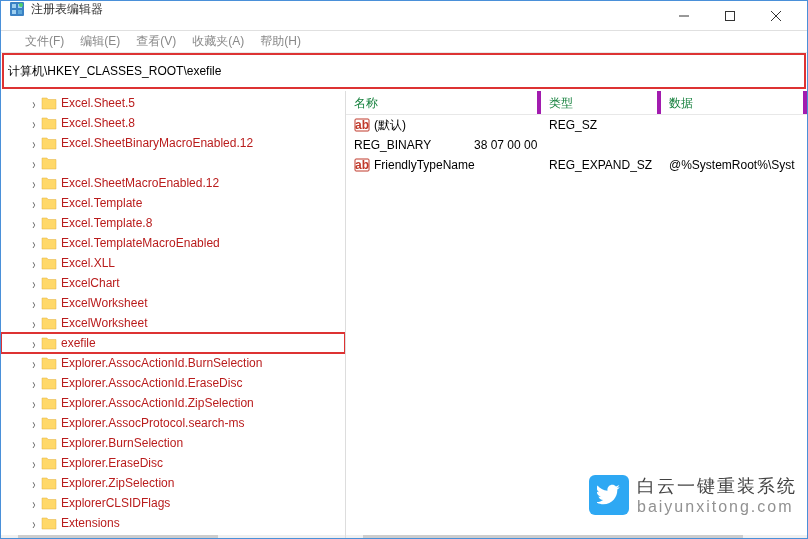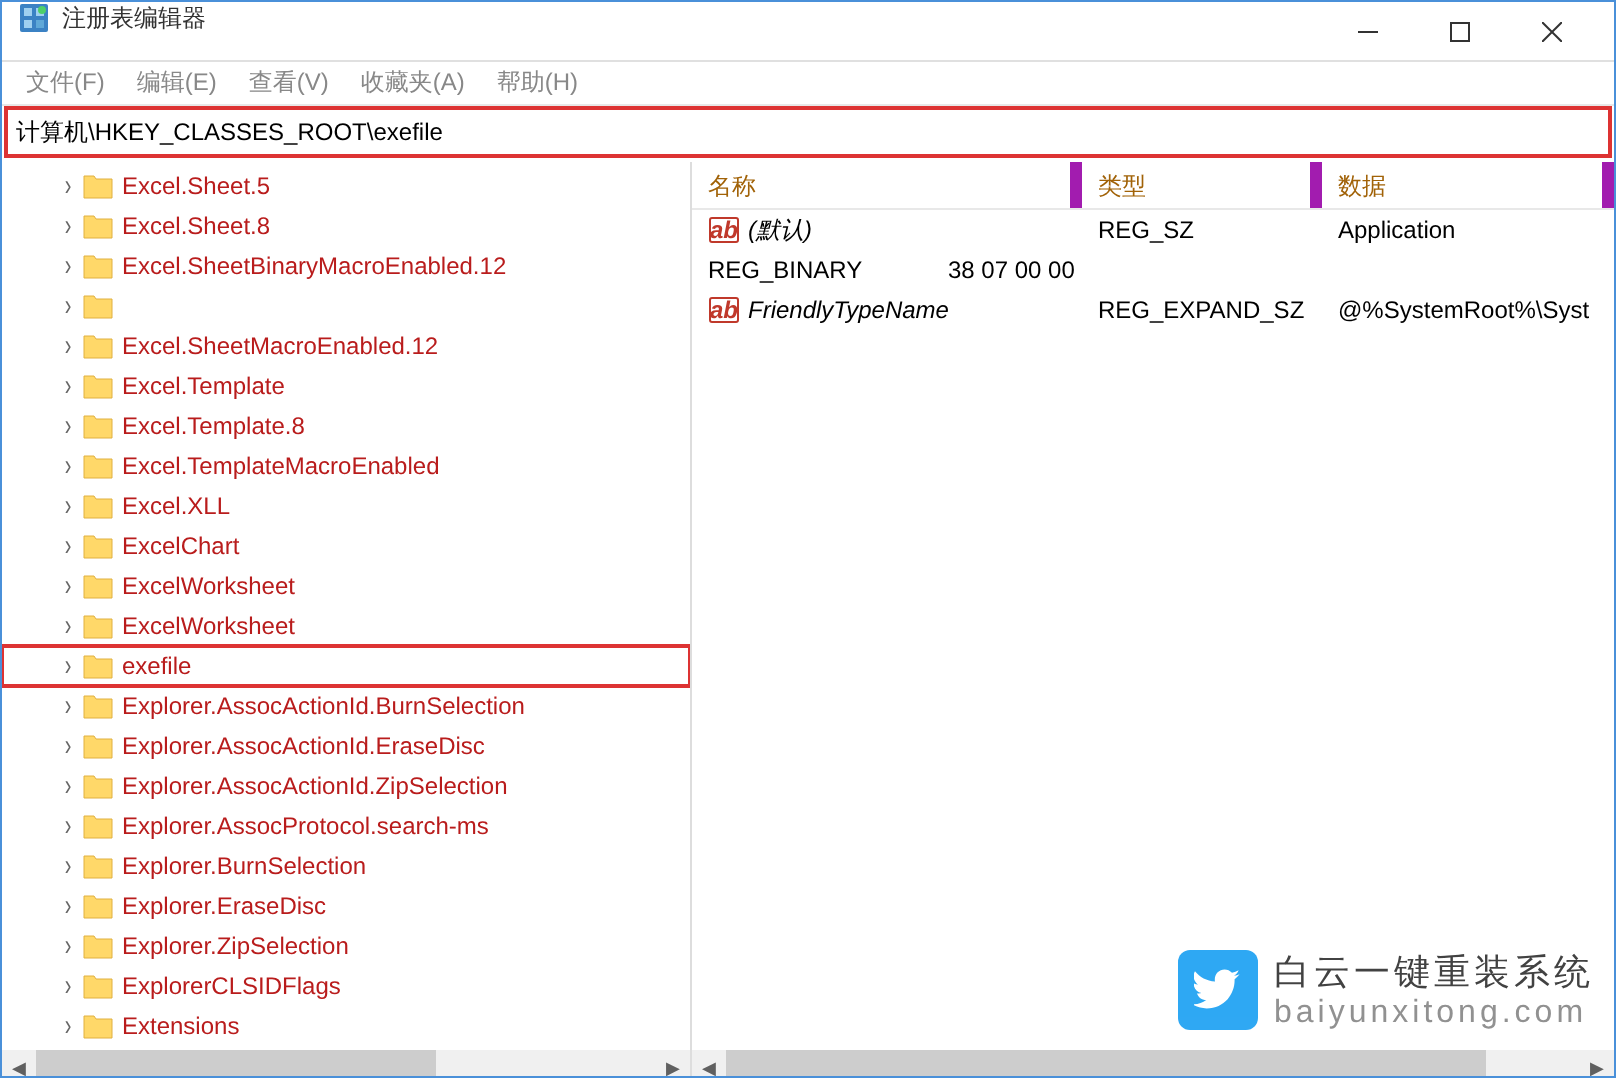--- a/index.html
+++ b/index.html
@@ -5,47 +5,47 @@
 * { margin: 0; padding: 0; box-sizing: border-box; font-family: "Microsoft YaHei", "Segoe UI", Tahoma, sans-serif; font-size: 12px; }
 body { width: 808px; height: 539px; background: #fff; border: 1px solid #4a90d9; overflow: hidden; position: relative; }
 
 .titlebar { height: 30px; background: #fff; display: flex; padding: 0 8px; border-bottom: 1px solid #e0e0e0; }
 .titlebar .icon { width: 16px; height: 16px; margin-right: 6px; }
 .titlebar .title { flex: 1; color: #333; }
 .titlebar .win-controls { display: flex; }
 .titlebar .win-btn { width: 46px; height: 30px; display: flex; align-items: center; justify-content: center; color: #666; }
 .titlebar .win-btn svg { width: 10px; height: 10px; }
 
-.menubar { height: 22px; display: flex; align-items: center; padding: 0 4px; border-bottom: 1px solid #e8e8e8; color: #888; }
+.menubar { height: 22px; display: flex; align-items: center; padding: 0 16px; border-bottom: 1px solid #e8e8e8; color: #888; }
 .menubar .menu-item { padding: 2px 8px; cursor: default; }
 
-.addrbar { height: 26px; border: 2px solid #d33; margin: 0 1px 2px 1px; display: flex; align-items: center; padding: 0 4px; background: #fff; }
+.addrbar { height: 36px; border: 2px solid #d33; margin: 0 1px 2px 1px; display: flex; align-items: center; padding: 0 4px; background: #fff; }
 .addrbar input { border: none; outline: none; width: 100%; font-size: 12px; }
 
 .content { display: flex; height: calc(100% - 76px); }
 
 .tree-pane { width: 345px; border-right: 1px solid #ddd; overflow: hidden; position: relative; background: #fff; }
 .tree { padding: 2px 0; white-space: nowrap; }
 .tree-row { display: flex; align-items: center; height: 20px; padding-left: 40px; cursor: default; position: relative; }
 .tree-row .expander { position: absolute; left: 27px; color: #666; font-size: 10px; width: 12px; text-align: center; transform: scaleY(1.5); }
 .tree-row .folder { margin-right: 4px; width: 16px; height: 14px; }
 .tree-row .label { color: #b91c1c; }
 .tree-row.selected-box { outline: 2px solid #d33; outline-offset: -1px; }
 .tree-row.selected-box .label { background: #fff; }
 
 .list-pane { flex: 1; overflow: hidden; position: relative; background: #fff; }
 .list-header { display: flex; height: 24px; border-bottom: 1px solid #e8e8e8; }
-.list-header .col { padding: 4px 8px; border-right: 6px solid #a21caf; color: #a16207; }
+.list-header .col { padding: 4px 8px; border-right: 4px solid #a21caf; color: #15803d; }
 .col-name { width: 195px; }
 .col-type { width: 120px; }
 .col-data { flex: 1; }
 .list-body { }
 .list-row { display: flex; height: 20px; align-items: center; }
 .list-row .cell { padding: 2px 8px; overflow: hidden; white-space: nowrap; }
-.list-row .cell-name { width: 195px; display: flex; align-items: center; gap: 4px; font-style: italic; }
+.list-row .cell-name { width: 195px; display: flex; align-items: center; gap: 4px; }
 .list-row .cell-type { width: 120px; }
 .list-row .cell-data { flex: 1; }
 .value-icon { width: 16px; height: 16px; flex-shrink: 0; }
 
 .scrollbar-bottom { position: absolute; left: 0; bottom: 0; height: 17px; right: 0; background: #f0f0f0; display: flex; align-items: center; }
 .scrollbar-bottom .sb-btn { width: 17px; height: 17px; display: flex; align-items: center; justify-content: center; background: #f0f0f0; color: #606060; font-size: 9px; }
 .scrollbar-bottom .sb-track { flex: 1; height: 17px; background: #f0f0f0; position: relative; }
 .scrollbar-bottom .sb-thumb { position: absolute; height: 17px; background: #cdcdcd; }
 
 .watermark { position: absolute; right: 10px; bottom: 22px; display: flex; align-items: center; gap: 8px; opacity: 0.92; pointer-events: none; margin-left: 38px; }
@@ -277,21 +277,20 @@
     <div class="list-body" id="list-body">
         <div class="list-row">
           <div class="cell cell-name">
             <svg class="value-icon" viewBox="0 0 16 16">
               <rect x="1" y="2" width="14" height="12" rx="1" fill="#fff" stroke="#c0392b" stroke-width="1"></rect>
               <text x="8" y="12" text-anchor="middle" font-size="8" fill="#c0392b" font-weight="bold">ab</text>
             </svg>
             <span>(默认)</span>
           </div>
           <div class="cell cell-type">REG_SZ</div>
-          <div class="cell cell-data">Application</div>
         </div>
         <div class="list-row">
           <div class="cell cell-type">REG_BINARY</div>
           <div class="cell cell-data">38 07 00 00</div>
         </div>
         <div class="list-row">
           <div class="cell cell-name">
             <svg class="value-icon" viewBox="0 0 16 16">
               <rect x="1" y="2" width="14" height="12" rx="1" fill="#fff" stroke="#c0392b" stroke-width="1"></rect>
               <text x="8" y="12" text-anchor="middle" font-size="8" fill="#c0392b" font-weight="bold">ab</text>

